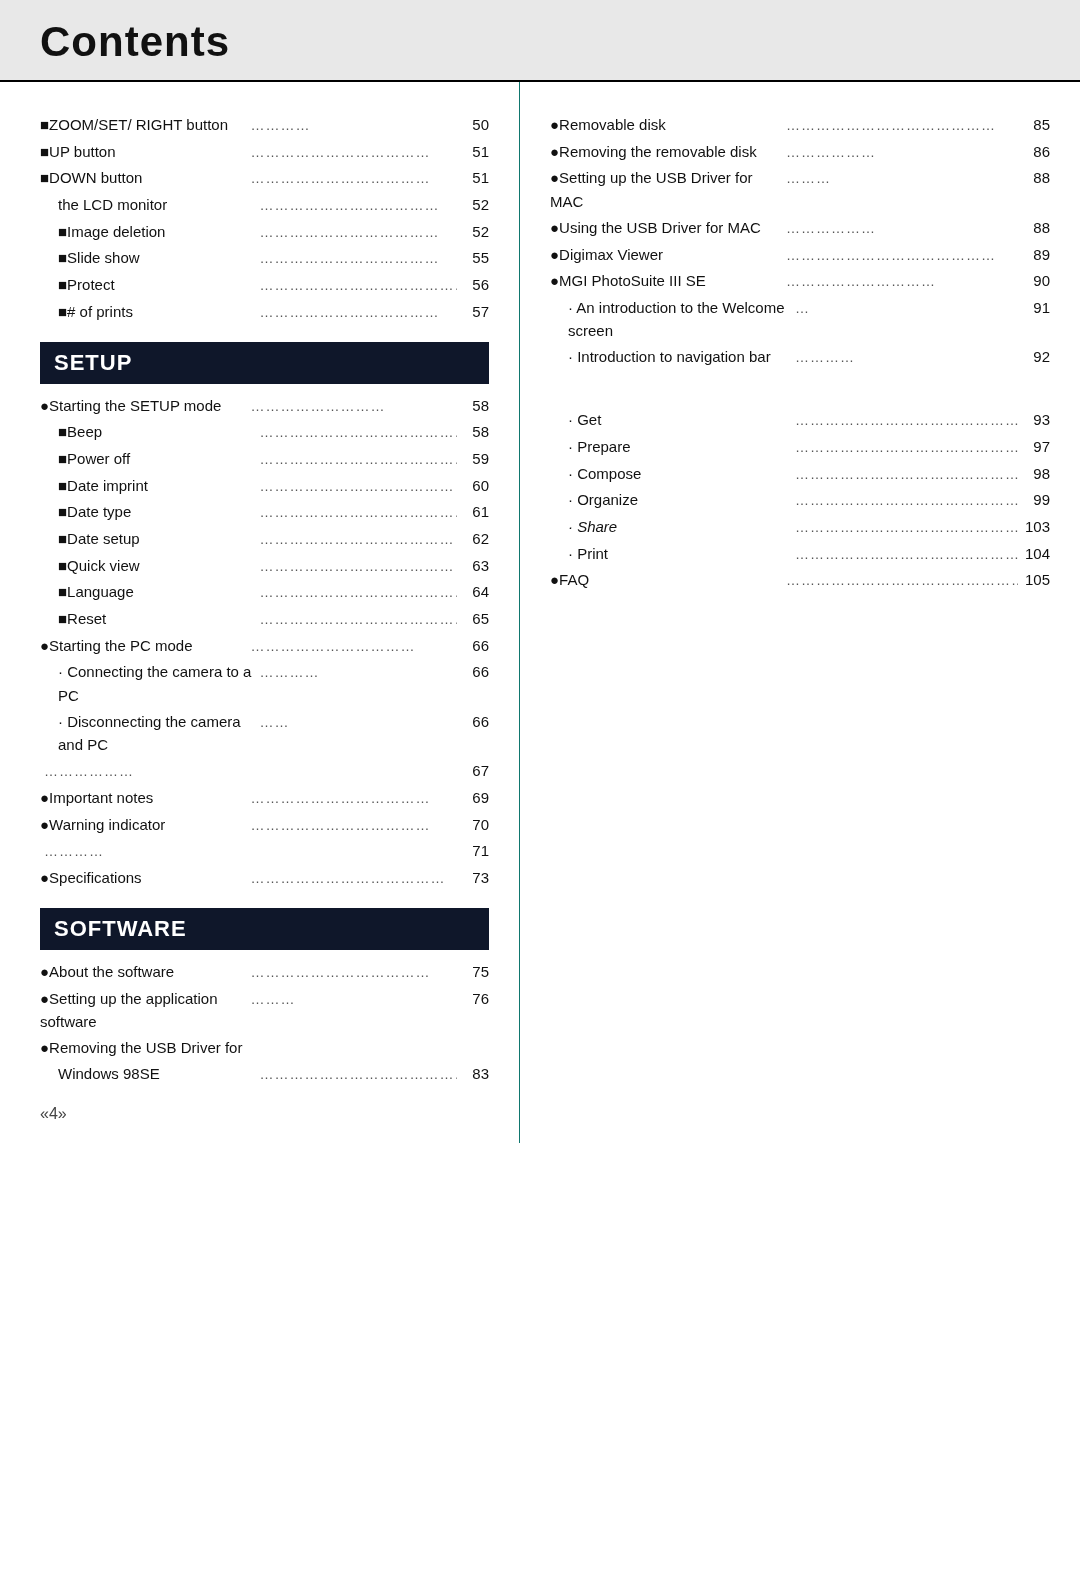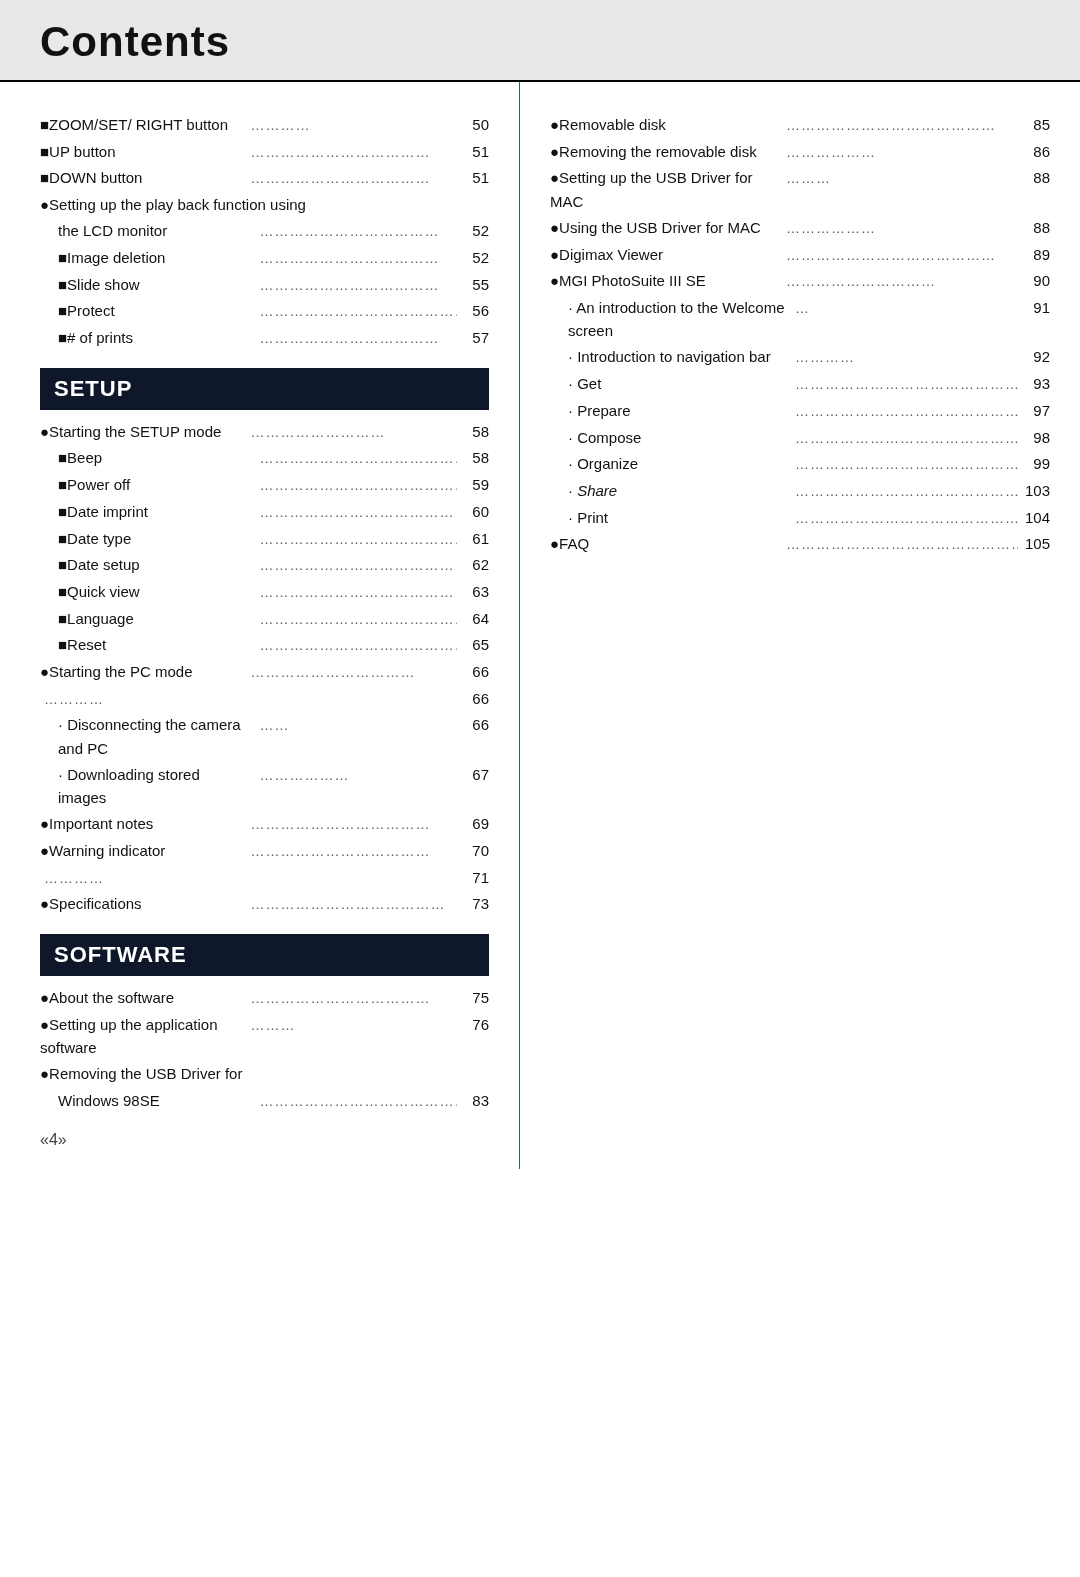--- a/index.html
+++ b/index.html
@@ -104,23 +104,20 @@
             <span class="label">■UP button</span>
             <span class="dots">………………………………</span>
             <span class="page-num">51</span>
           </div>
           <div class="toc-item">
             <span class="label">■DOWN button</span>
             <span class="dots">………………………………</span>
             <span class="page-num">51</span>
           </div>
           <div class="toc-item">
-            <span class="label">●Setting up the play back function using</span>
-          </div>
-          <div class="toc-item">
             <span class="label" style="padding-left: 18px;">the LCD monitor</span>
             <span class="dots">………………………………</span>
             <span class="page-num">52</span>
           </div>
           <div class="toc-item">
             <span class="label" style="padding-left: 18px;">■Image deletion</span>
             <span class="dots">………………………………</span>
             <span class="page-num">52</span>
           </div>
           <div class="toc-item">
@@ -185,30 +182,30 @@
             <span class="label" style="padding-left: 18px;">■Reset</span>
             <span class="dots">…………………………………………</span>
             <span class="page-num">65</span>
           </div>
           <div class="toc-item">
             <span class="label">●Starting the PC mode</span>
             <span class="dots">……………………………</span>
             <span class="page-num">66</span>
           </div>
           <div class="toc-item">
+            <span class="label" style="padding-left: 18px;">· Connecting the camera to a PC</span>
             <span class="dots">…………</span>
             <span class="page-num">66</span>
           </div>
           <div class="toc-item">
             <span class="label" style="padding-left: 18px;">· Disconnecting the camera and PC</span>
             <span class="dots">……</span>
             <span class="page-num">66</span>
           </div>
           <div class="toc-item">
-            <span class="label" style="padding-left: 18px;">· Downloading stored images</span>
             <span class="dots">………………</span>
             <span class="page-num">67</span>
           </div>
           <div class="toc-item">
             <span class="label">●Important notes</span>
             <span class="dots">………………………………</span>
             <span class="page-num">69</span>
           </div>
           <div class="toc-item">
             <span class="label">●Warning indicator</span>
@@ -285,21 +282,21 @@
             <span class="label" style="padding-left: 18px;">· An introduction to the Welcome screen</span>
             <span class="dots">…</span>
             <span class="page-num">91</span>
           </div>
           <div class="toc-item">
             <span class="label" style="padding-left: 18px;">· Introduction to navigation bar</span>
             <span class="dots">…………</span>
             <span class="page-num">92</span>
           </div>
           <div class="toc-item">
-            <span class="label" style="padding-left: 18px;">· Get</span>
+            <span class="label" style="padding-left: 18px; margin-top: 36px;">· Get</span>
             <span class="dots">………………………………………………</span>
             <span class="page-num">93</span>
           </div>
           <div class="toc-item">
             <span class="label" style="padding-left: 18px;">· Prepare</span>
             <span class="dots">……………………………………………</span>
             <span class="page-num">97</span>
           </div>
           <div class="toc-item">
             <span class="label" style="padding-left: 18px;">· Compose</span>

